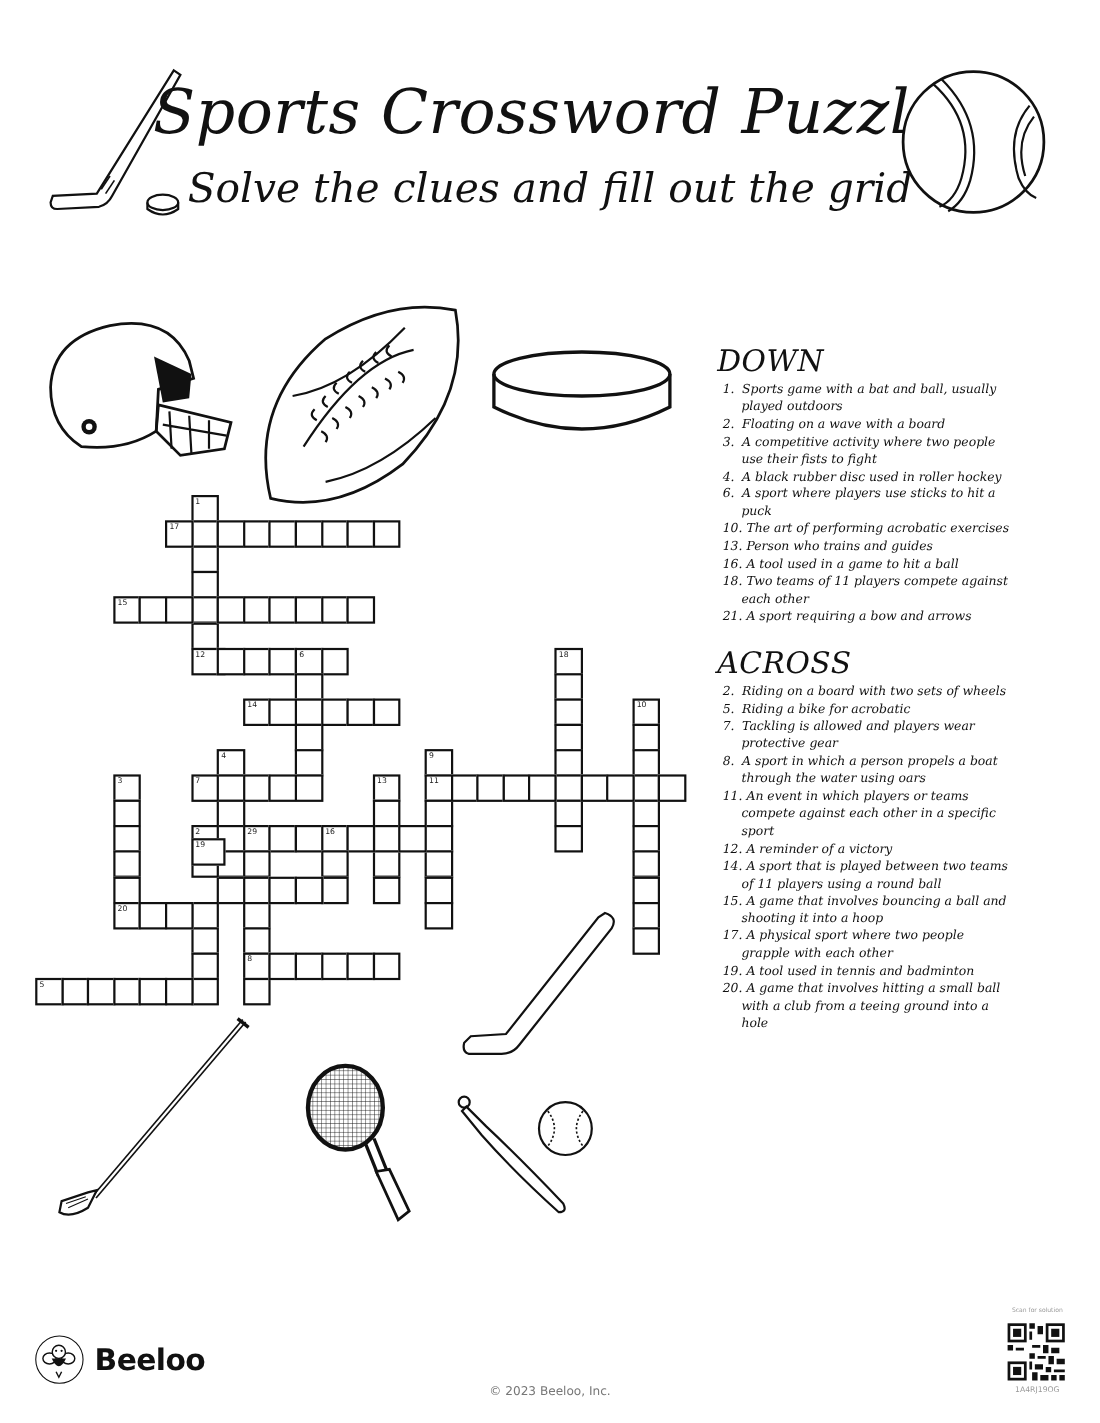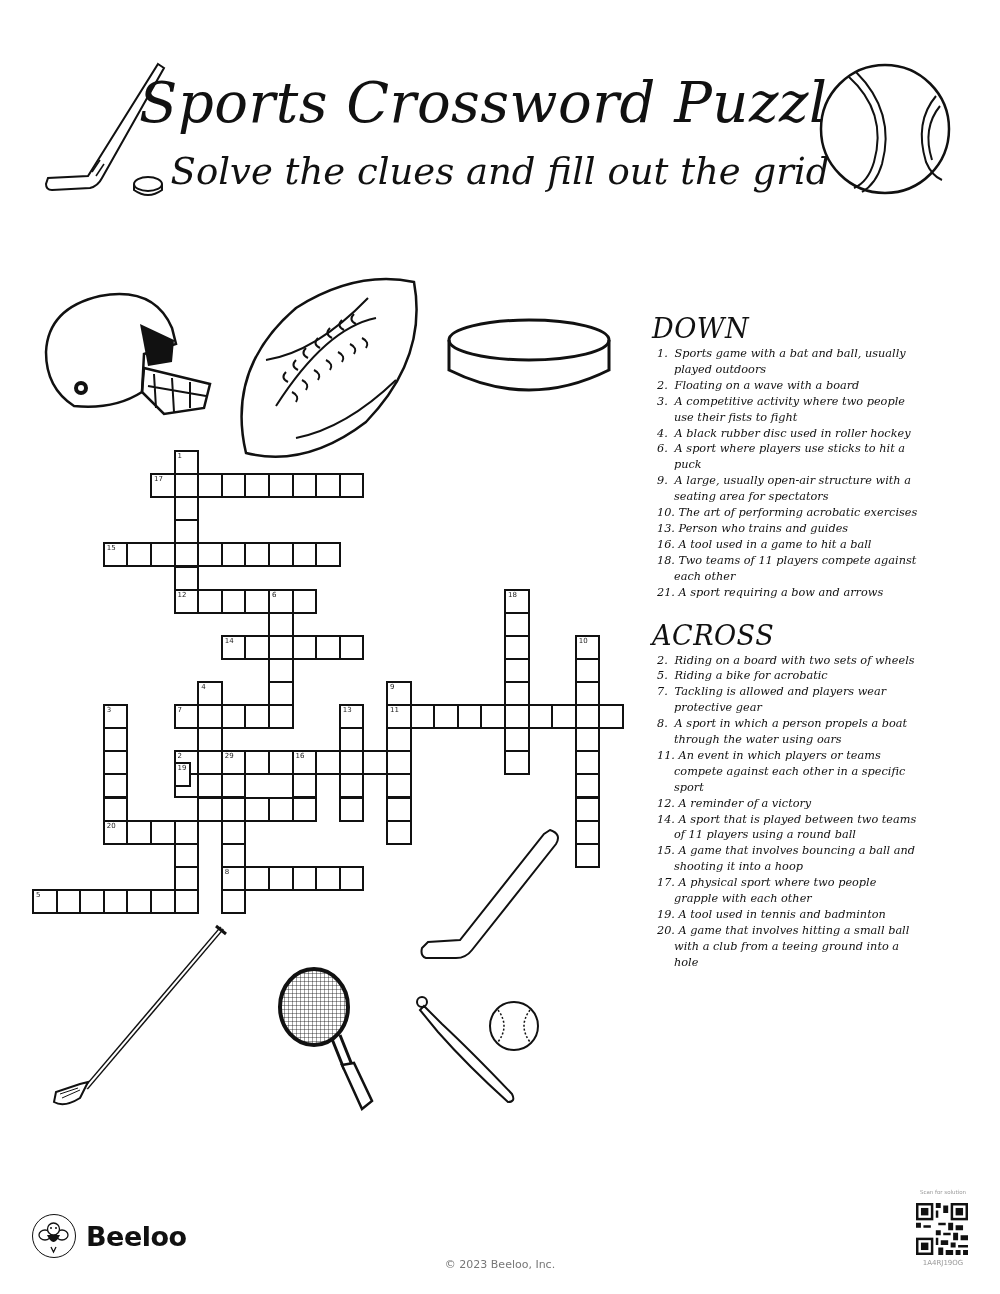--- a/index.html
+++ b/index.html
@@ -201,21 +201,21 @@
       <span class="num">29</span>
     </div>
     <div class="cell" style="left: 244.4px; top: 750.3px; width: 25.6px; height: 25.1px;"></div>
     <div class="cell" style="left: 268px; top: 750.3px; width: 25.6px; height: 25.1px;"></div>
     <div class="cell" style="left: 291.6px; top: 750.3px; width: 25.6px; height: 25.1px;">
       <span class="num">16</span>
     </div>
     <div class="cell" style="left: 315.2px; top: 750.3px; width: 25.6px; height: 25.1px;"></div>
     <div class="cell" style="left: 362.4px; top: 750.3px; width: 25.6px; height: 25.1px;"></div>
     <div class="cell" style="left: 173.6px; top: 773.4px; width: 25.6px; height: 25.1px;"></div>
-    <div class="cell" style="left: 173.6px; top: 762px; width: 17px; height: 25.1px;">
+    <div class="cell" style="left: 173.6px; top: 762px; width: 31px; height: 25.1px;">
       <span class="num">19</span>
     </div>
     <div class="cell" style="left: 173.6px; top: 819.6px; width: 25.6px; height: 25.1px;"></div>
     <div class="cell" style="left: 173.6px; top: 842.7px; width: 25.6px; height: 25.1px;"></div>
     <div class="cell" style="left: 173.6px; top: 865.8px; width: 25.6px; height: 25.1px;"></div>
     <div class="cell" style="left: 173.6px; top: 888.9px; width: 25.6px; height: 25.1px;"></div>
     <div class="cell" style="left: 220.8px; top: 773.4px; width: 25.6px; height: 25.1px;"></div>
     <div class="cell" style="left: 220.8px; top: 796.5px; width: 25.6px; height: 25.1px;"></div>
     <div class="cell" style="left: 220.8px; top: 819.6px; width: 25.6px; height: 25.1px;"></div>
     <div class="cell" style="left: 220.8px; top: 842.7px; width: 25.6px; height: 25.1px;"></div>
@@ -245,21 +245,20 @@
   </div>
 
 <div class="abs clues">
   <div class="clue-head">DOWN</div>
   <ul class="clue-list" id="down-list">
       <li class="clue"><span class="n">1.</span> <span>Sports game with a bat and ball, usually played outdoors</span></li>
       <li class="clue"><span class="n">2.</span> <span>Floating on a wave with a board</span></li>
       <li class="clue"><span class="n">3.</span> <span>A competitive activity where two people use their fists to fight</span></li>
       <li class="clue"><span class="n">4.</span> <span>A black rubber disc used in roller hockey</span></li>
       <li class="clue"><span class="n">6.</span> <span>A sport where players use sticks to hit a puck</span></li>
-      <li class="clue"><span class="n">9.</span> <span>A large, usually open-air structure with a seating area for spectators</span></li>
       <li class="clue"><span class="n">10.</span> <span>The art of performing acrobatic exercises</span></li>
       <li class="clue"><span class="n">13.</span> <span>Person who trains and guides</span></li>
       <li class="clue"><span class="n">16.</span> <span>A tool used in a game to hit a ball</span></li>
       <li class="clue"><span class="n">18.</span> <span>Two teams of 11 players compete against each other</span></li>
       <li class="clue"><span class="n">21.</span> <span>A sport requiring a bow and arrows</span></li>
     </ul>
   <div class="clue-head across-head">ACROSS</div>
   <ul class="clue-list" id="across-list">
       <li class="clue"><span class="n">2.</span> <span>Riding on a board with two sets of wheels</span></li>
       <li class="clue"><span class="n">5.</span> <span>Riding a bike for acrobatic</span></li>

